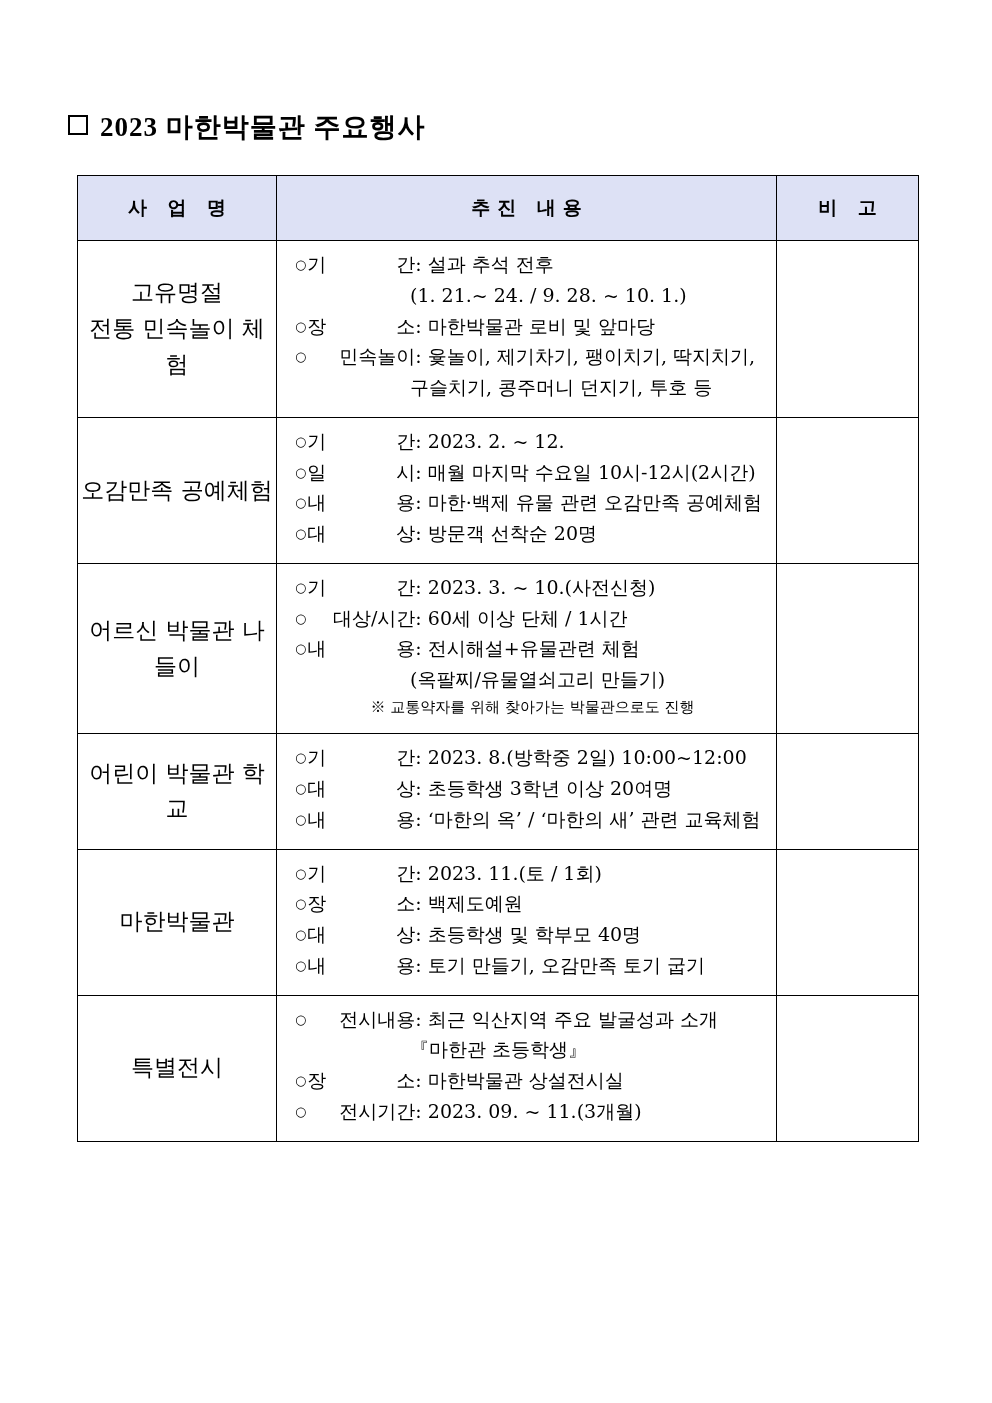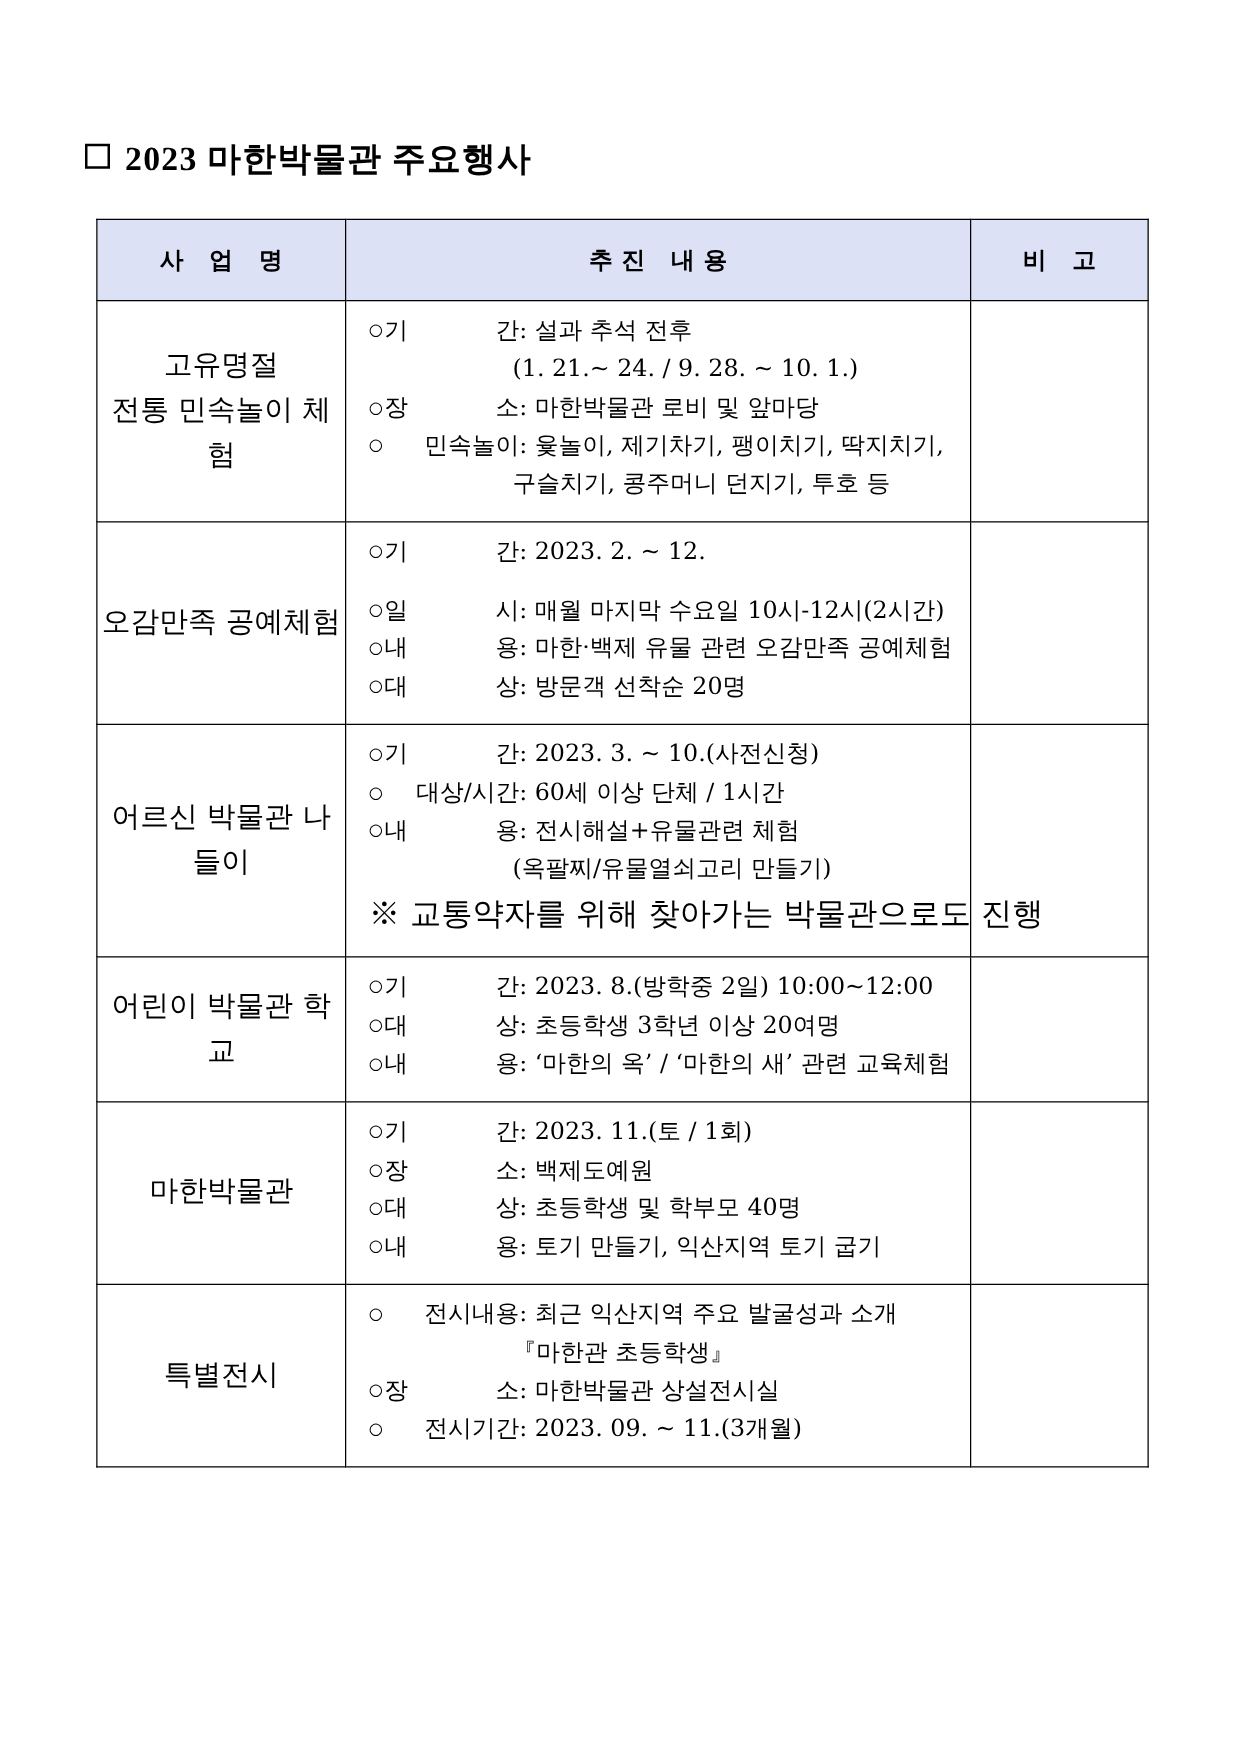--- a/index.html
+++ b/index.html
@@ -102,23 +102,24 @@
     width: 108px;
     text-align: justify;
     text-align-last: justify;
   }
   .lab.plain { width: 108px; text-align: right; }
   .cont {
     display: inline-block;
     padding-left: 115px;
   }
   .note-line {
-    font-size: 25px;
+    font-size: 15px;
     line-height: 1.62;
     white-space: nowrap;
+    text-align: center;
   }
 </style>
 </head>
 <body>
 
 <div class="doc-title">
   <span class="tbox"></span><span>2023 마한박물관 주요행사</span>
 </div>
 
 <table class="events-table">
@@ -148,21 +149,21 @@
           <div class="line"><span class="cont">구슬치기, 콩주머니 던지기, 투호 등</span></div>
         </td>
         <td class="note-cell"></td>
       </tr>
       <tr>
         <td class="name-cell">
           <div>오감만족 공예체험</div>
         </td>
         <td class="body-cell">
           <div class="line"><span class="bullet">○</span><span class="lab spread" style="letter-spacing: 0px;">기 간</span><span>:</span><span> 2023. 2. ~ 12.</span></div>
-          <div class="line"><span class="bullet">○</span><span class="lab spread" style="letter-spacing: 0px; margin-top: 16px;">일 시</span><span>:</span><span> 매월 마지막 수요일 10시-12시(2시간)</span></div>
+          <div class="line"><span class="bullet">○</span><span class="lab spread" style="letter-spacing: 0px;">일 시</span><span>:</span><span> 매월 마지막 수요일 10시-12시(2시간)</span></div>
           <div class="line"><span class="bullet">○</span><span class="lab spread" style="letter-spacing: 0px;">내 용</span><span>:</span><span> 마한·백제 유물 관련 오감만족 공예체험</span></div>
           <div class="line"><span class="bullet">○</span><span class="lab spread" style="letter-spacing: 0px;">대 상</span><span>:</span><span> 방문객 선착순 20명</span></div>
         </td>
         <td class="note-cell"></td>
       </tr>
       <tr>
         <td class="name-cell">
           <div>어르신 박물관 나들이</div>
         </td>
         <td class="body-cell">
@@ -186,21 +187,21 @@
         <td class="note-cell"></td>
       </tr>
       <tr>
         <td class="name-cell">
           <div>마한박물관</div>
         </td>
         <td class="body-cell">
           <div class="line"><span class="bullet">○</span><span class="lab spread" style="letter-spacing: 0px;">기 간</span><span>:</span><span> 2023. 11.(토 / 1회)</span></div>
           <div class="line"><span class="bullet">○</span><span class="lab spread" style="letter-spacing: 0px;">장 소</span><span>:</span><span> 백제도예원</span></div>
           <div class="line"><span class="bullet">○</span><span class="lab spread" style="letter-spacing: 0px;">대 상</span><span>:</span><span> 초등학생 및 학부모 40명</span></div>
-          <div class="line"><span class="bullet">○</span><span class="lab spread" style="letter-spacing: 0px;">내 용</span><span>:</span><span> 토기 만들기, 익산지역 토기 굽기</span></div>
+          <div class="line"><span class="bullet">○</span><span class="lab spread" style="letter-spacing: 0px;">내 용</span><span>:</span><span> 토기 만들기, 오감만족 토기 굽기</span></div>
         </td>
         <td class="note-cell"></td>
       </tr>
       <tr>
         <td class="name-cell">
           <div>특별전시</div>
         </td>
         <td class="body-cell">
           <div class="line"><span class="bullet">○</span><span class="lab plain">전시내용</span><span>:</span><span> 최근 익산지역 주요 발굴성과 소개</span></div>
           <div class="line"><span class="cont">『마한관 초등학생』</span></div>

